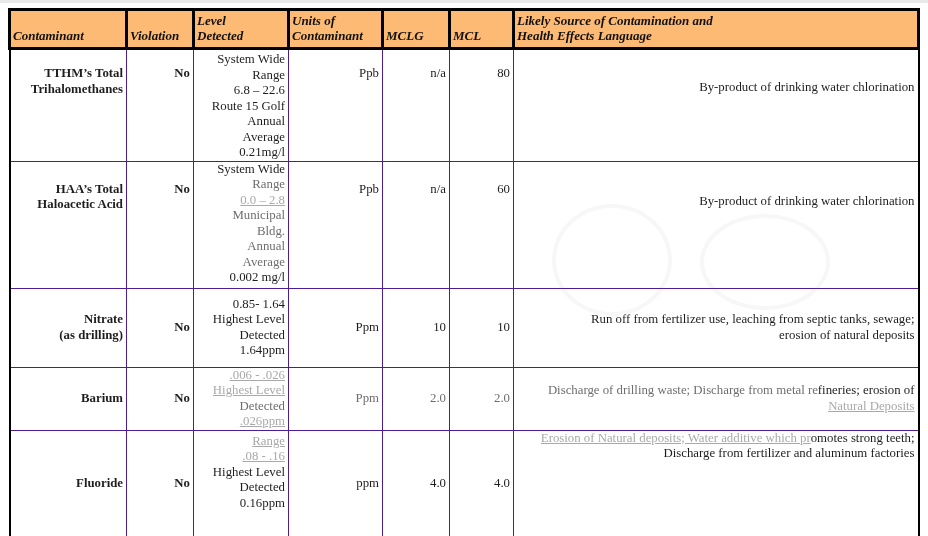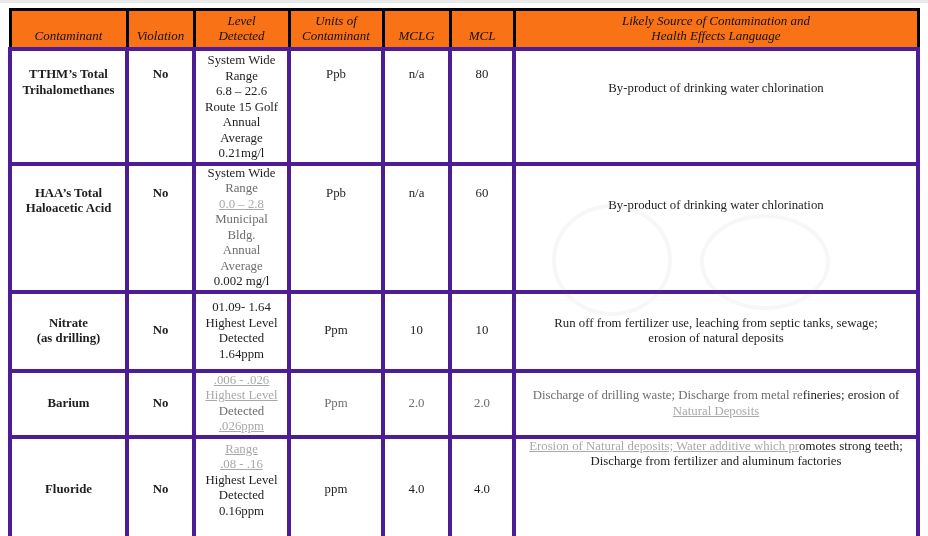--- a/index.html
+++ b/index.html
@@ -24,31 +24,31 @@
   col.c-contaminant { width: 117px; }
   col.c-violation   { width: 67px; }
   col.c-level       { width: 95px; }
   col.c-units       { width: 94px; }
   col.c-mclg        { width: 67px; }
   col.c-mcl         { width: 64px; }
   col.c-source      { width: auto; }
 
   th {
     border: 3px solid #000;
-    font-weight: normal; font-style: italic;
+    font-weight: bold; font-style: italic;
     font-size: 13px; line-height: 15px;
-    text-align: center; vertical-align: bottom;
+    text-align: left; vertical-align: bottom;
     padding: 2px 2px 4px 2px;
     color: #111;
-    background: #f97316;
+    background: #fdba74;
   }
   td {
-    border: 4px solid #4c1d95;
+    border: 1px solid #4c1d95;
     font-size: 12.8px; line-height: 15.5px;
-    text-align: center;
+    text-align: right;
     padding: 0 3px;
     background: #fff;
   }
   td div { white-space: nowrap; }
 
   .r0 { height: 38px; }
   .r1 { height: 110px; }
   .r2 { height: 127px; }
   .r3 { height: 79px; }
   .r4 { height: 59px; }
@@ -188,21 +188,21 @@
         </tr>
         <tr class="r3">
           <td class="cell-contaminant">
             <div><span class="tone-dark">Nitrate</span></div>
             <div><span class="tone-dark">(as drilling)</span></div>
           </td>
           <td class="cell-violation">
             <div><span class="tone-dark">No</span></div>
           </td>
           <td class="cell-level">
-            <div><span class="tone-dark">01.09- 1.64</span></div>
+            <div><span class="tone-dark">0.85- 1.64</span></div>
             <div><span class="tone-dark">Highest Level</span></div>
             <div><span class="tone-dark">Detected</span></div>
             <div><span class="tone-dark">1.64ppm</span></div>
           </td>
           <td class="cell-units">
             <div><span class="tone-dark">Ppm</span></div>
           </td>
           <td class="cell-mclg">
             <div><span class="tone-dark">10</span></div>
           </td>

